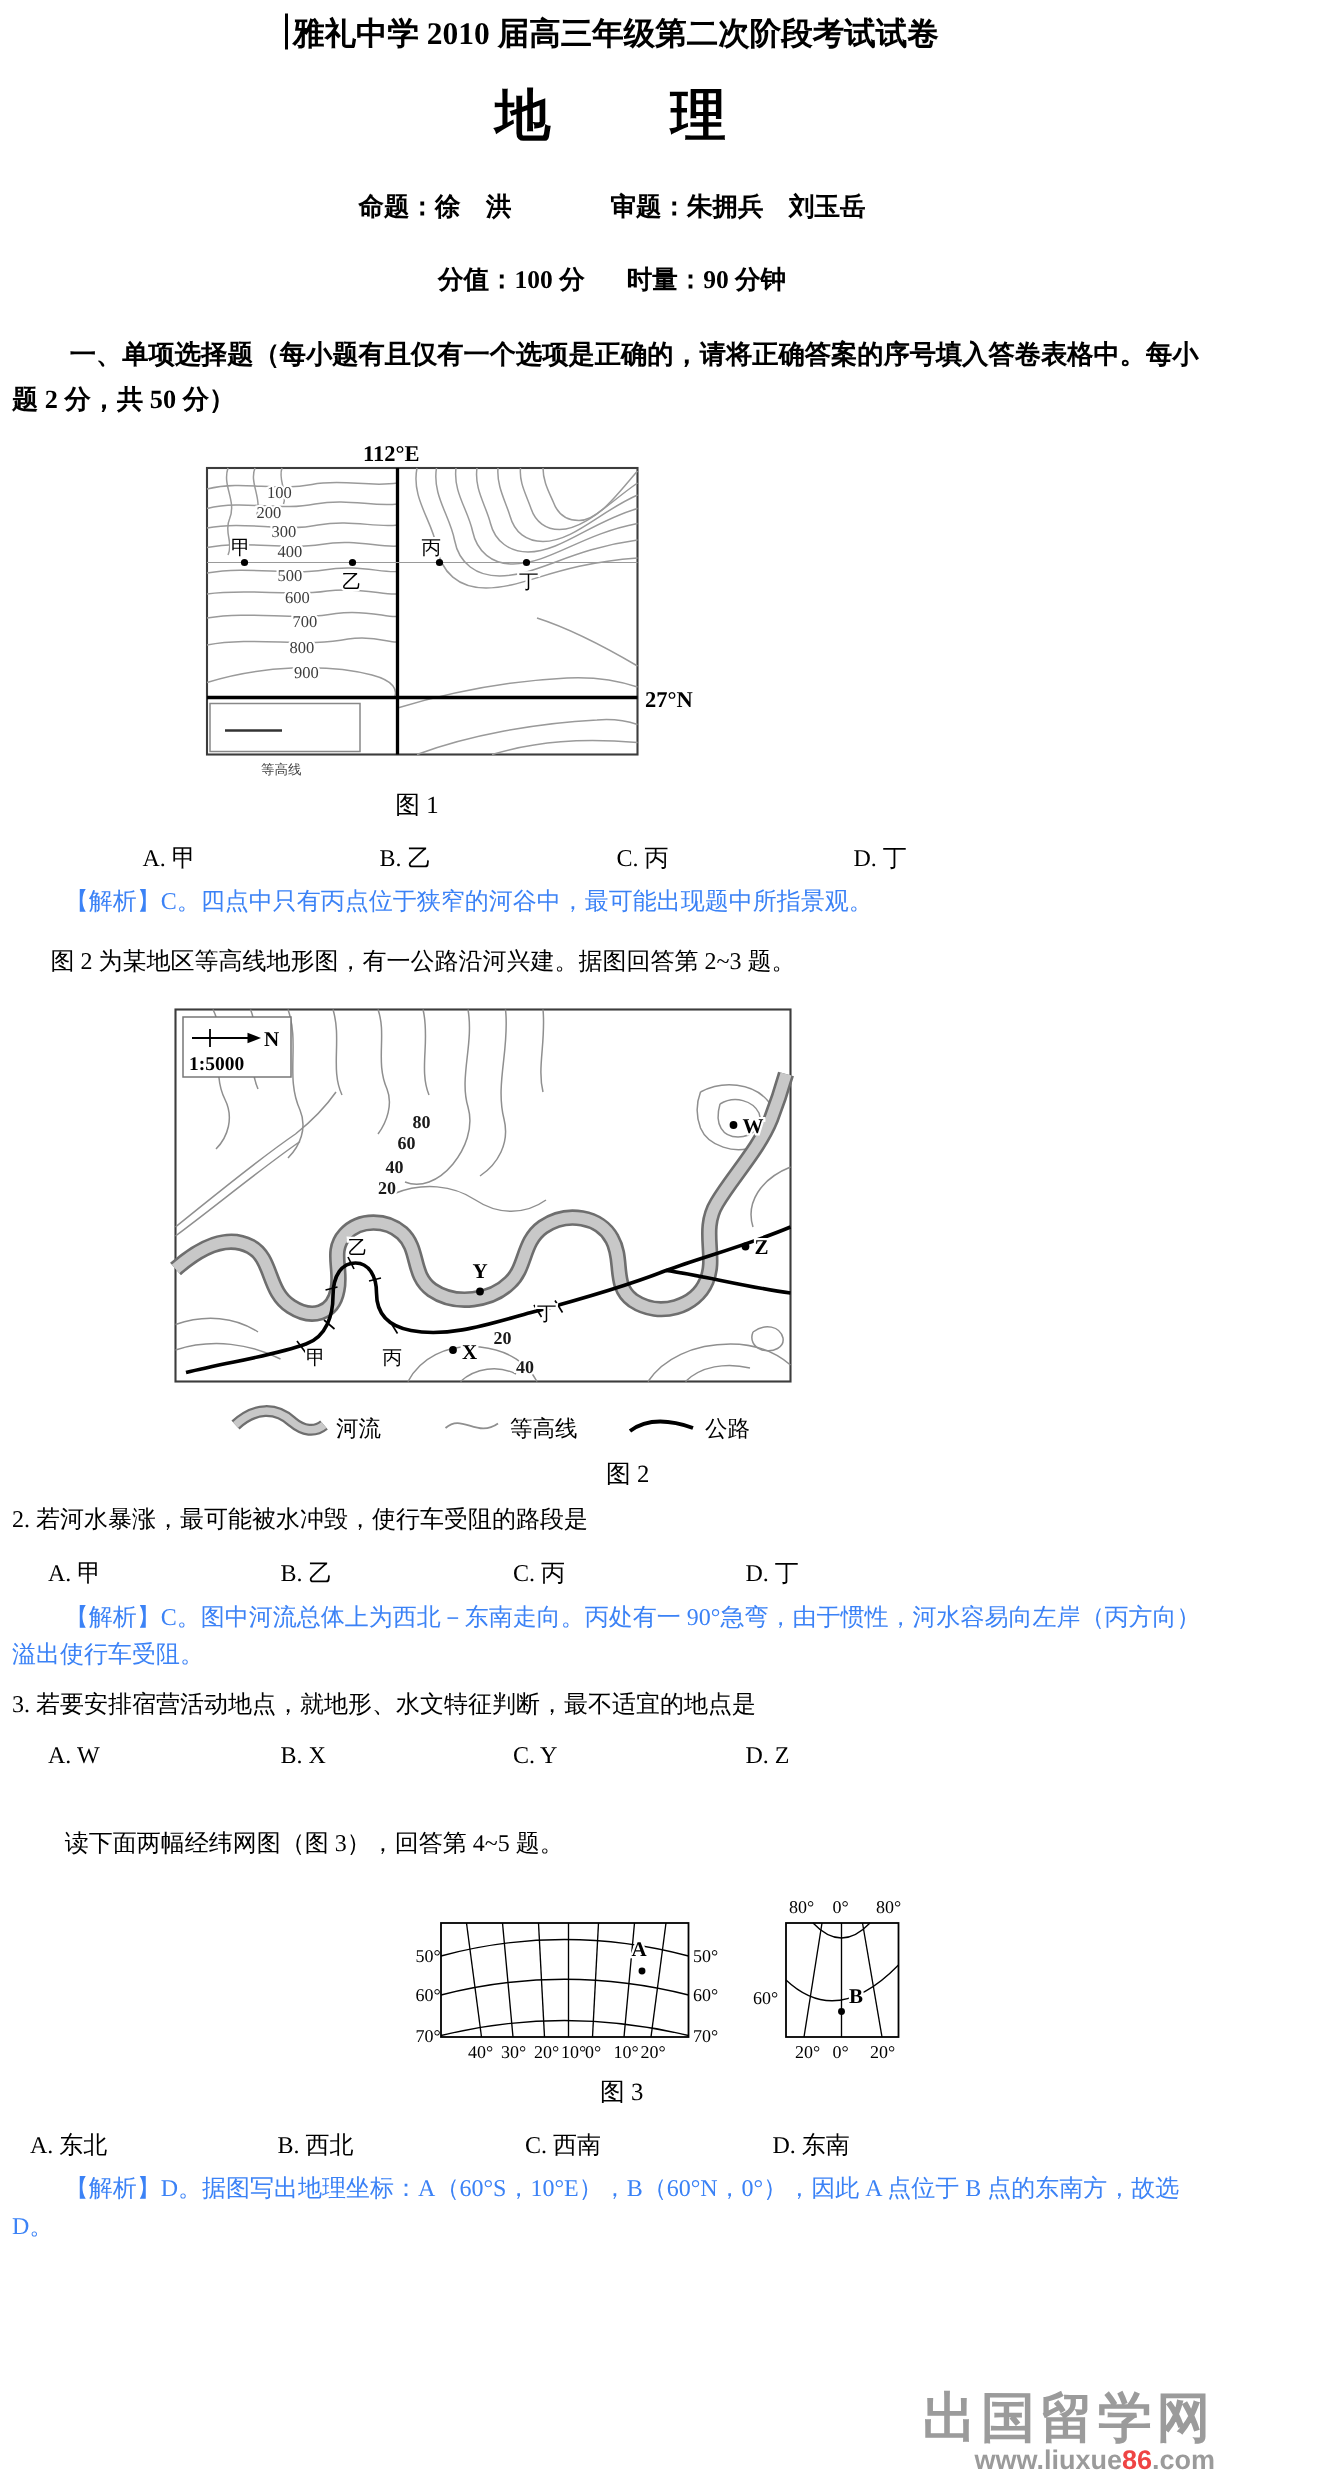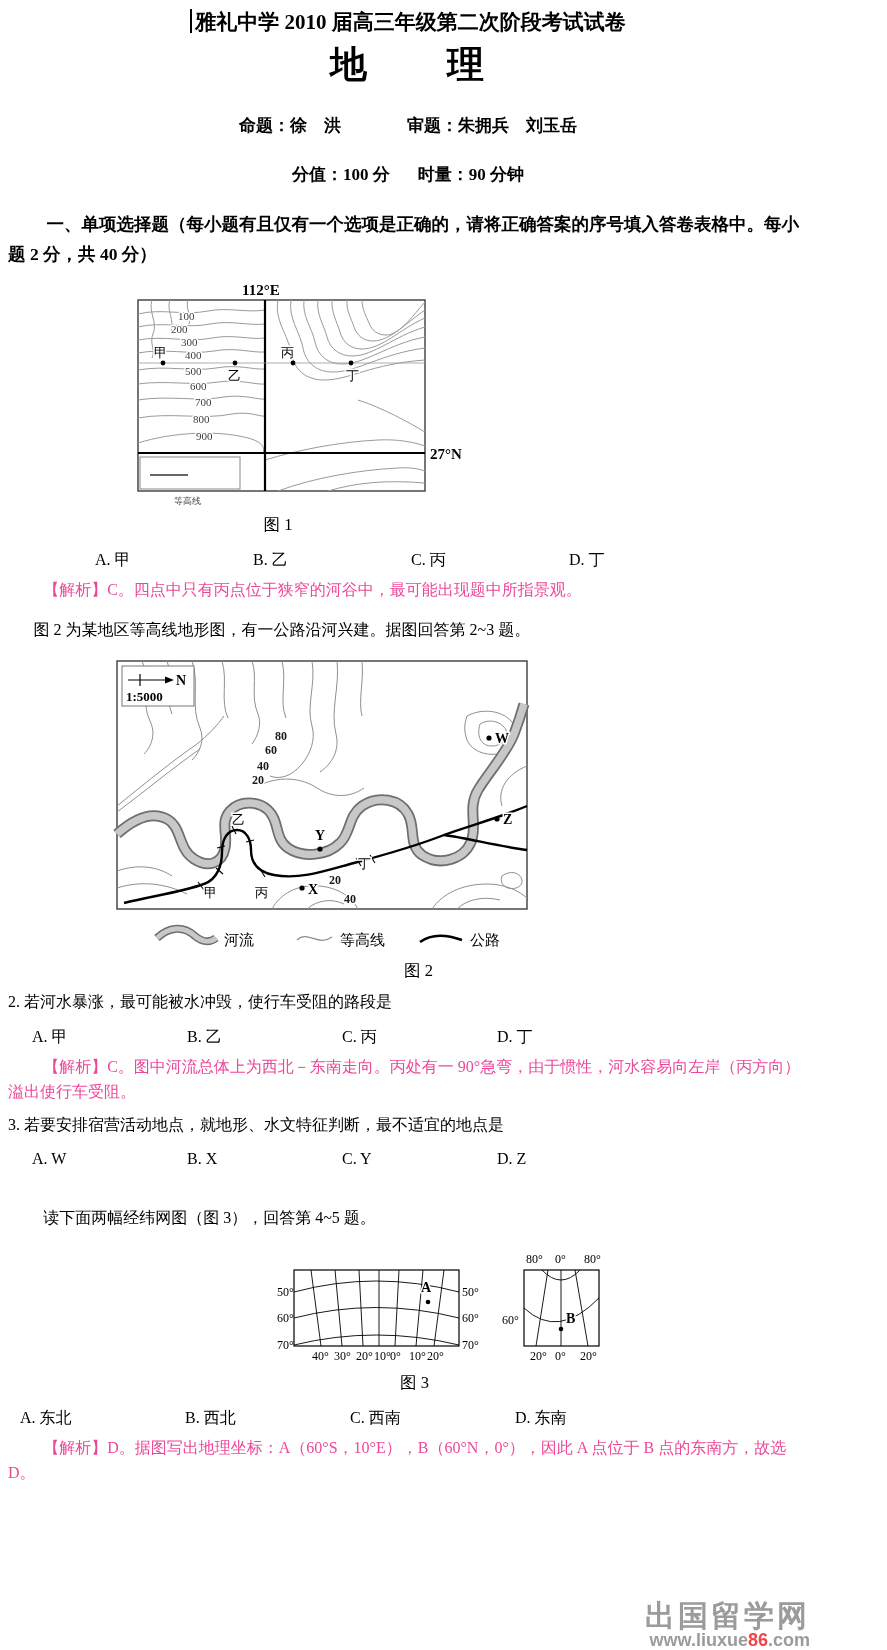--- a/index.html
+++ b/index.html
@@ -1,56 +1,56 @@
 <!DOCTYPE html>
 <html><head>
 <meta charset="utf-8">
 <style>
   html,body{margin:0;padding:0;background:#ffffff;}
   .page{position:relative;width:816px;height:1650px;overflow:hidden;background:#fff;
         font-family:"Liberation Serif","DejaVu Serif",serif;color:#000;font-size:16px;}
   .center{text-align:center;}
   .school{margin-top:8px;font-size:21px;font-weight:bold;}
   .cursor{display:inline-block;width:2px;height:24px;background:#000;vertical-align:-4px;margin-right:3px;}
-  .subject{margin-top:4px;font-size:37px;font-weight:bold;letter-spacing:2px;}
+  .subject{margin-top:16px;font-size:37px;font-weight:bold;letter-spacing:2px;}
   .meta{margin-top:24px;font-size:17px;font-weight:bold;}
   .meta .gap{display:inline-block;width:66px;}
   .meta2{margin-top:26px;font-size:17px;font-weight:bold;}
   .meta2 .gap{display:inline-block;width:28px;}
   .meta3{margin-top:30px;font-size:17px;font-weight:bold;}
   .sec{margin:24px 8px 0 8px;font-size:17.5px;font-weight:bold;line-height:1.7;text-indent:2.2em;}
   .stem{margin:8px 8px 0 8px;line-height:1.45;}
   .fig1wrap{margin:10px 0 0 128px;}
   .fig2wrap{margin:14px 0 0 112px;}
   .fig3wrap{margin:12px 0 0 276px;}
   .cap{margin-top:2px;font-size:16.5px;}
   .cap1{margin-left:128px;width:300px;text-align:center;}
   .cap2{margin-left:404px;}
   .cap3{margin-left:400px;}
   .opts{display:flex;margin:14px 0 0 95px;}
   .opts span{width:158px;}
   .opts.o-sm{margin-left:32px;}
   .opts.o-sm span{width:155px;}
   .opts.o-q4{margin-left:20px;}
   .opts.o-q4 span{width:165px;}
-  .ana{margin:7px 8px 0 8px;color:#ec4899;line-height:1.55;text-indent:2.2em;}
+  .ana{margin:7px 8px 0 8px;color:#3b82f6;line-height:1.55;text-indent:2.2em;}
   .intro{margin:16px 8px 0 8px;line-height:1.5;text-indent:1.6em;}
   .intro3{margin-top:38px;text-indent:2.2em;}
   svg{display:block;}
   svg text{font-family:"Liberation Serif","DejaVu Serif",serif;}
   .halo{paint-order:stroke;stroke:#ffffff;stroke-width:3px;}
   .cnum{font-size:11px;fill:#3c3c3c;}
   .cnum2{font-size:12px;font-weight:bold;fill:#1a1a1a;}
   .ptlab{font-size:13px;fill:#000;}
   .ptlab2{font-size:14px;font-weight:bold;fill:#000;}
   .geo{font-size:15px;font-weight:bold;fill:#000;}
   .leglab{font-size:15px;fill:#000;}
   .f3lab{font-size:12px;fill:#000;}
   .wm{position:absolute;right:6px;bottom:0;text-align:right;line-height:1.05;}
-  .wm-title{font-size:30px;font-weight:bold;color:#9b9b9b;letter-spacing:3px;font-family:"Liberation Sans",sans-serif;}
+  .wm-title{font-size:36px;font-weight:bold;color:#9b9b9b;letter-spacing:3px;font-family:"Liberation Sans",sans-serif;}
   .wm-url{font-size:18px;font-weight:bold;color:#9b9b9b;font-family:"Liberation Sans",sans-serif;}
   .wm-num{color:#ef4444;}
 </style>
 </head>
 <body>
 
 <div class="page">
 
   <div class="school center"><span class="cursor"></span><span>雅礼中学 2010 届高三年级第二次阶段考试试卷</span></div>
 
@@ -58,21 +58,21 @@
 
   <div class="meta center">
     <span>命题：徐　洪</span><span class="gap"></span><span>审题：朱拥兵　刘玉岳</span>
   </div>
 
   <div class="meta2 center">
     <span>分值：100 分</span><span class="gap"></span><span>时量：90 分钟</span>
   </div>
 
 
-  <div class="sec">一、单项选择题（每小题有且仅有一个选项是正确的，请将正确答案的序号填入答卷表格中。每小题 2 分，共 40 分）</div>
+  <div class="sec">一、单项选择题（每小题有且仅有一个选项是正确的，请将正确答案的序号填入答卷表格中。每小题 2 分，共 50 分）</div>
 
 
   <div class="fig1wrap">
     <svg width="345" height="232" viewBox="0 0 345 232">
       <text class="geo" x="114" y="15">112°E</text>
       <rect x="10" y="20" width="287" height="191" fill="none" stroke="#3c3c3c" stroke-width="1.4"></rect>
       <g stroke="#9a9a9a" stroke-width="1" fill="none">
         <path d="M 10,34 C 35,28 55,36 80,31 C 100,27 118,33 137,30"></path>
         <path d="M 10,47 C 35,41 58,49 82,44 C 104,40 120,46 137,44"></path>
         <path d="M 10,60 C 36,55 60,63 84,58 C 106,54 122,60 137,58"></path>

